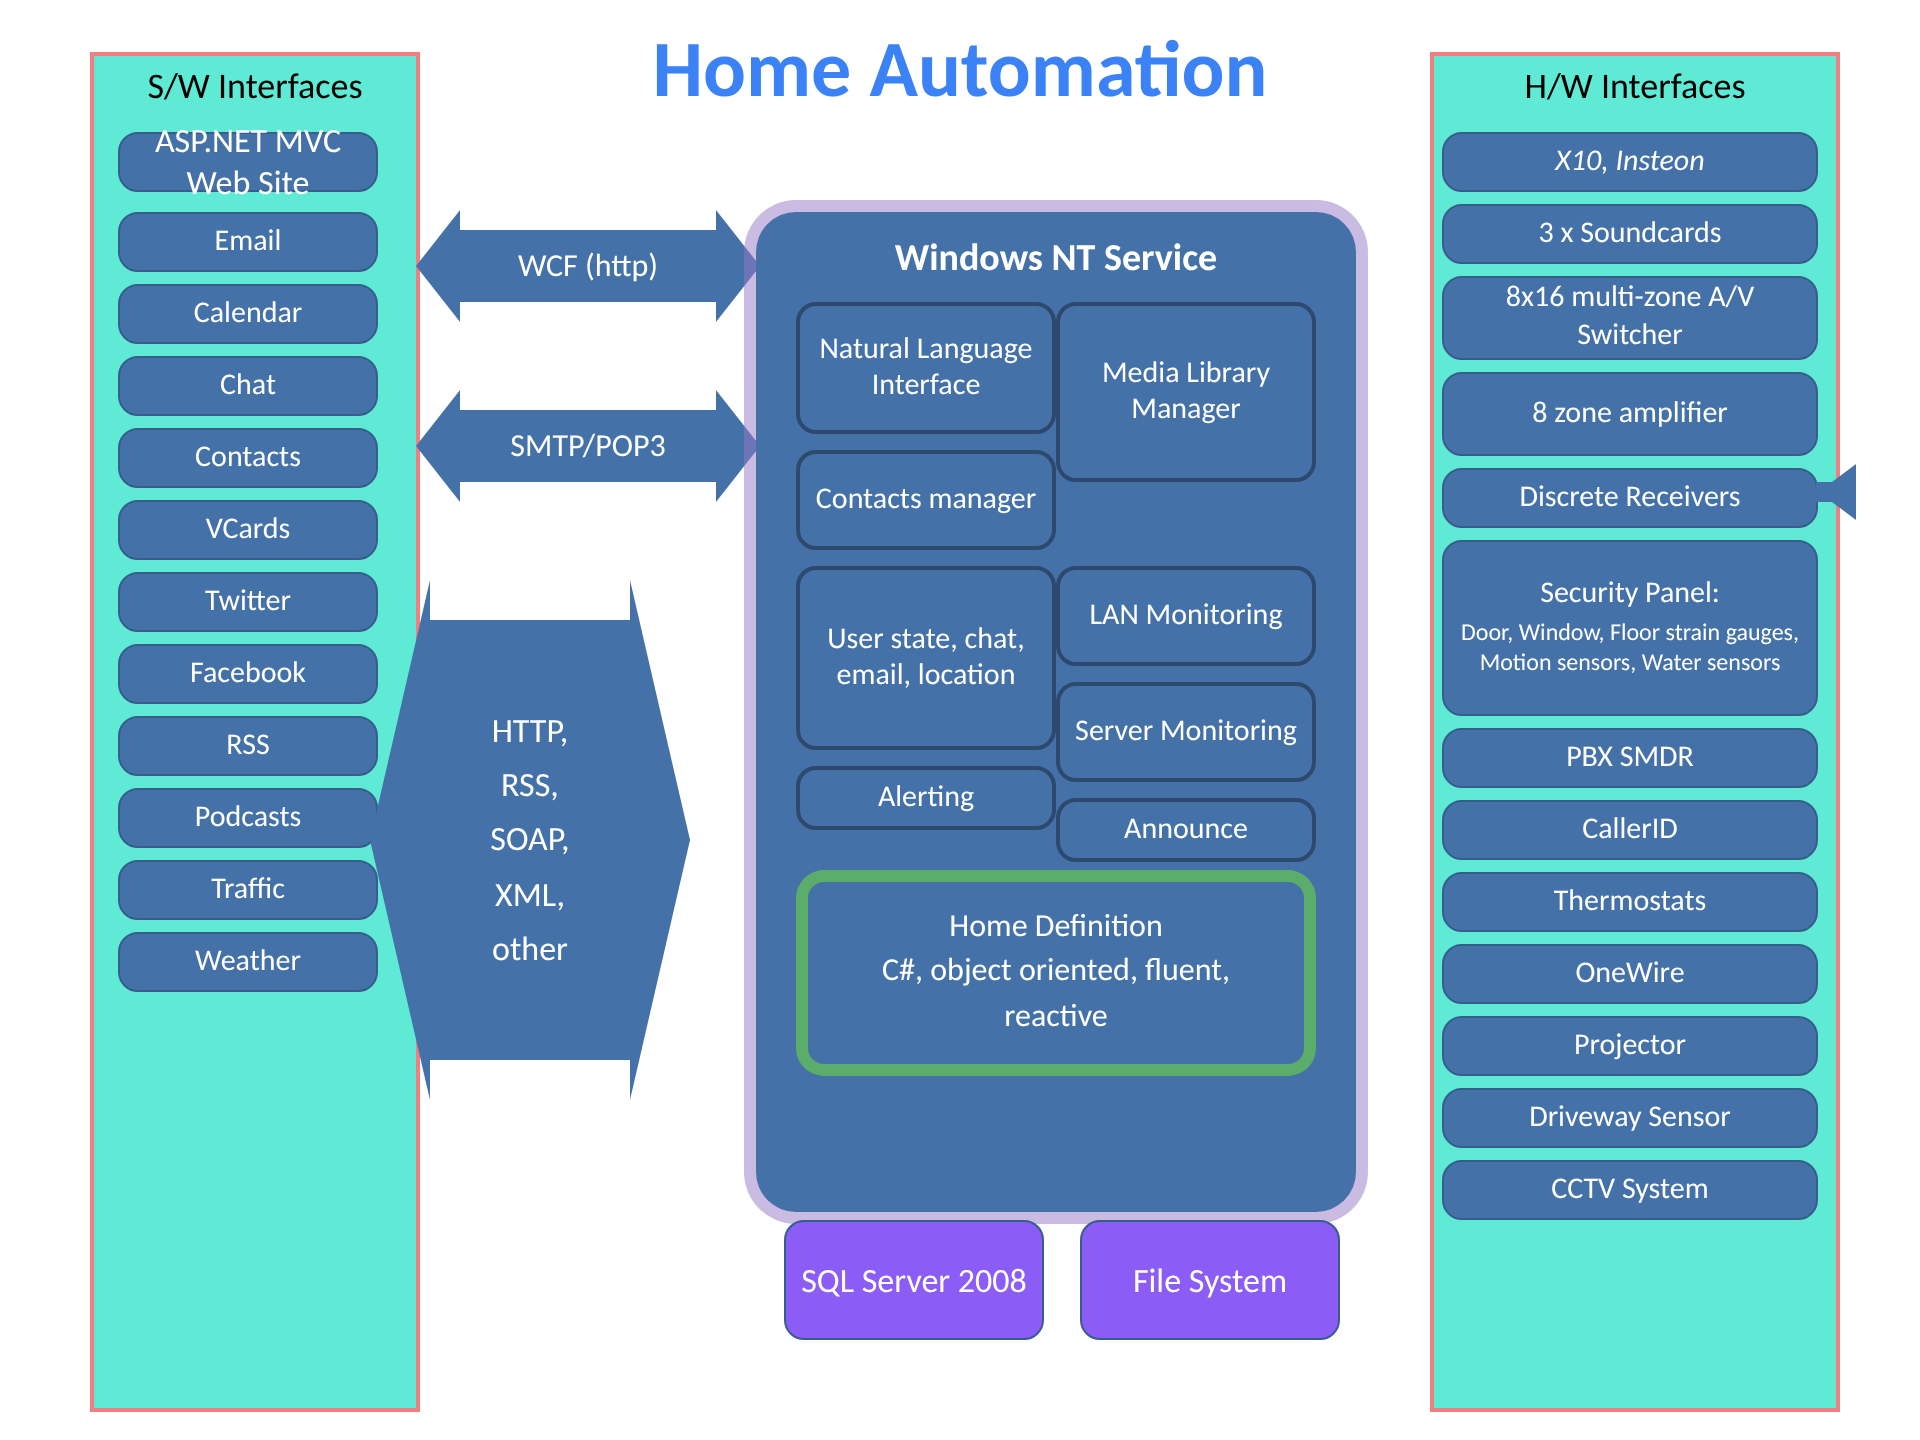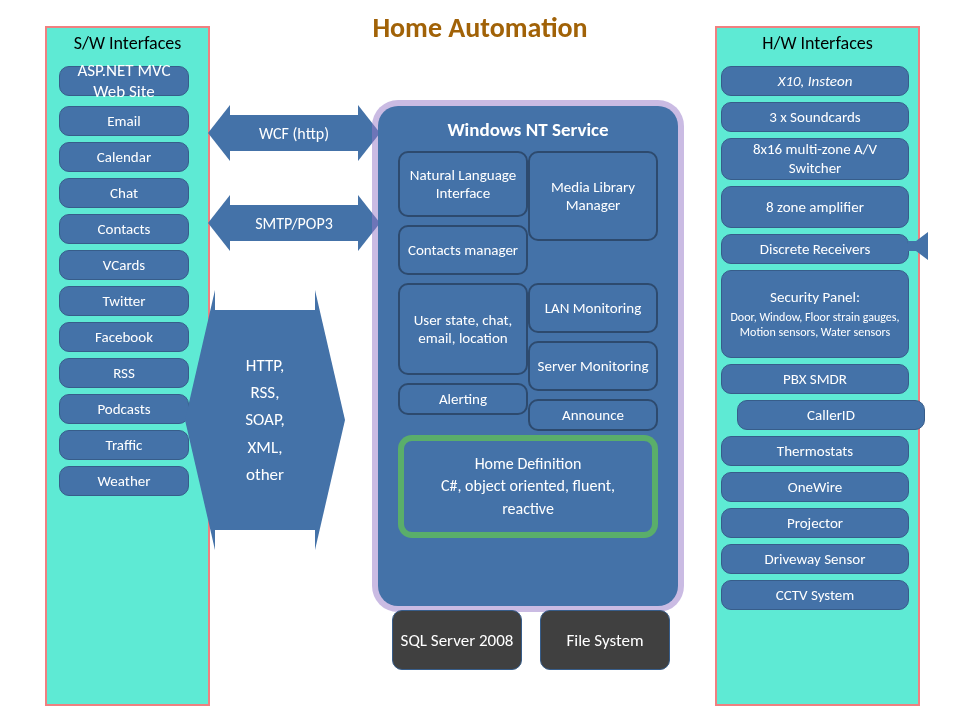--- a/index.html
+++ b/index.html
@@ -1,17 +1,17 @@
 <!DOCTYPE html>
 <html><head>
 <meta charset="utf-8">
 <style>
 * { box-sizing: border-box; margin: 0; padding: 0; }
 body { width: 960px; height: 720px; background: #fff; font-family: Calibri, Arial, sans-serif; position: relative; overflow: hidden; }
-.title { position: absolute; top: 10px; left: 0; width: 960px; text-align: center; font-size: 28px; font-weight: bold; color: #a16207; }
+.title { position: absolute; top: 10px; left: 0; width: 960px; text-align: center; font-size: 40px; font-weight: bold; color: #3b82f6; }
 .panel { position: absolute; background: #5eead4; border: 2px solid #f08080; padding: 4px; }
 .panel-left { left: 45px; top: 26px; width: 165px; height: 680px; }
 .panel-right { left: 715px; top: 26px; width: 205px; height: 680px; }
 .panel-title { text-align: center; font-size: 18px; font-weight: 500; color: #000; margin-bottom: 12px; }
 .box { background: #4472a8; border: 1.5px solid #375d8a; border-radius: 10px; color: #fff; text-align: center; display: flex; align-items: center; justify-content: center; padding: 6px 4px; margin-bottom: 6px; font-size: 15px; line-height: 1.25; }
 .box-big { height: 82px; font-size: 17px; margin-bottom: 10px; }
 .panel-left .box { width: 130px; height: 30px; margin-left: 8px; }
 .panel-left .box-big { width: 130px; margin-left: 8px; }
 .panel-right .box { width: 188px; height: 30px; }
 .panel-right .box-tall { height: 42px; }
@@ -26,21 +26,21 @@
 .arrow-big-body { background: #4472a8; color: #fff; width: 100px; height: 220px; display: flex; align-items: center; justify-content: center; text-align: center; font-size: 17px; line-height: 1.6; position: relative; }
 .arrow-big-body:before, .arrow-big-body:after { content: ''; position: absolute; width: 0; height: 0; border-top: 130px solid transparent; border-bottom: 130px solid transparent; top: -20px; }
 .arrow-big-body:before { right: 100%; border-right: 30px solid #4472a8; }
 .arrow-big-body:after { left: 100%; border-left: 30px solid #4472a8; }
 .svc-panel { position: absolute; left: 378px; top: 90px; width: 300px; height: 500px; background: #4472a8; border-radius: 20px; box-shadow: 0 0 0 6px rgba(150,120,200,0.5); padding: 12px; margin-top: 16px; }
 .svc-title { color: #fff; font-weight: bold; text-align: center; font-size: 19px; margin-bottom: 10px; }
 .svc-grid { display: grid; grid-template-columns: 130px 130px; gap: 0; justify-content: center; }
 .svc-box { background: #4472a8; border: 2px solid #2d4a6e; border-radius: 10px; color: #fff; text-align: center; display: flex; align-items: center; justify-content: center; padding: 6px; font-size: 15px; line-height: 1.2; }
 .svc-col { display: flex; flex-direction: column; gap: 8px; }
 .svc-home { grid-column: 1 / 3; background: #4472a8; border: 6px solid rgba(100,200,80,0.7); border-radius: 14px; color: #fff; text-align: center; padding: 12px; font-size: 16px; line-height: 1.4; margin-top: 4px; }
-.bottom-box { position: absolute; top: 610px; background: #404040; border: 1.5px solid #375d8a; border-radius: 10px; color: #fff; text-align: center; display: flex; align-items: center; justify-content: center; font-size: 17px; width: 130px; height: 60px; }
+.bottom-box { position: absolute; top: 610px; background: #8b5cf6; border: 1.5px solid #375d8a; border-radius: 10px; color: #fff; text-align: center; display: flex; align-items: center; justify-content: center; font-size: 17px; width: 130px; height: 60px; }
 .speaker { position: absolute; left: 908px; top: 232px; }
 .speaker svg { display: block; }
 </style>
 </head>
 <body>
 
 <div class="title">Home Automation</div>
 
 <div class="panel panel-left">
   <div class="panel-title">S/W Interfaces</div>
@@ -112,21 +112,21 @@
       <div class="box box-tall" style="height: 42px;">8x16 multi-zone A/V Switcher</div>
       <div class="box box-tall" style="height: 42px;">8 zone amplifier</div>
       <div class="box" style="height: 30px;">Discrete Receivers</div>
       <div class="box box-sec" style="height: 88px;">
         <div>
           <div class="sec-title">Security Panel:</div>
           <div style="font-size:12px;margin-top:4px">Door, Window, Floor strain gauges, Motion sensors, Water sensors</div>
         </div>
       </div>
       <div class="box" style="height: 30px;">PBX SMDR</div>
-      <div class="box" style="height: 30px; margin-left: 16px;">CallerID</div>
+      <div class="box" style="height: 30px;">CallerID</div>
       <div class="box" style="height: 30px;">Thermostats</div>
       <div class="box" style="height: 30px;">OneWire</div>
       <div class="box" style="height: 30px;">Projector</div>
       <div class="box" style="height: 30px;">Driveway Sensor</div>
       <div class="box" style="height: 30px;">CCTV System</div>
     </div>
 </div>
 
 <div class="speaker">
   <svg width="24" height="28">

